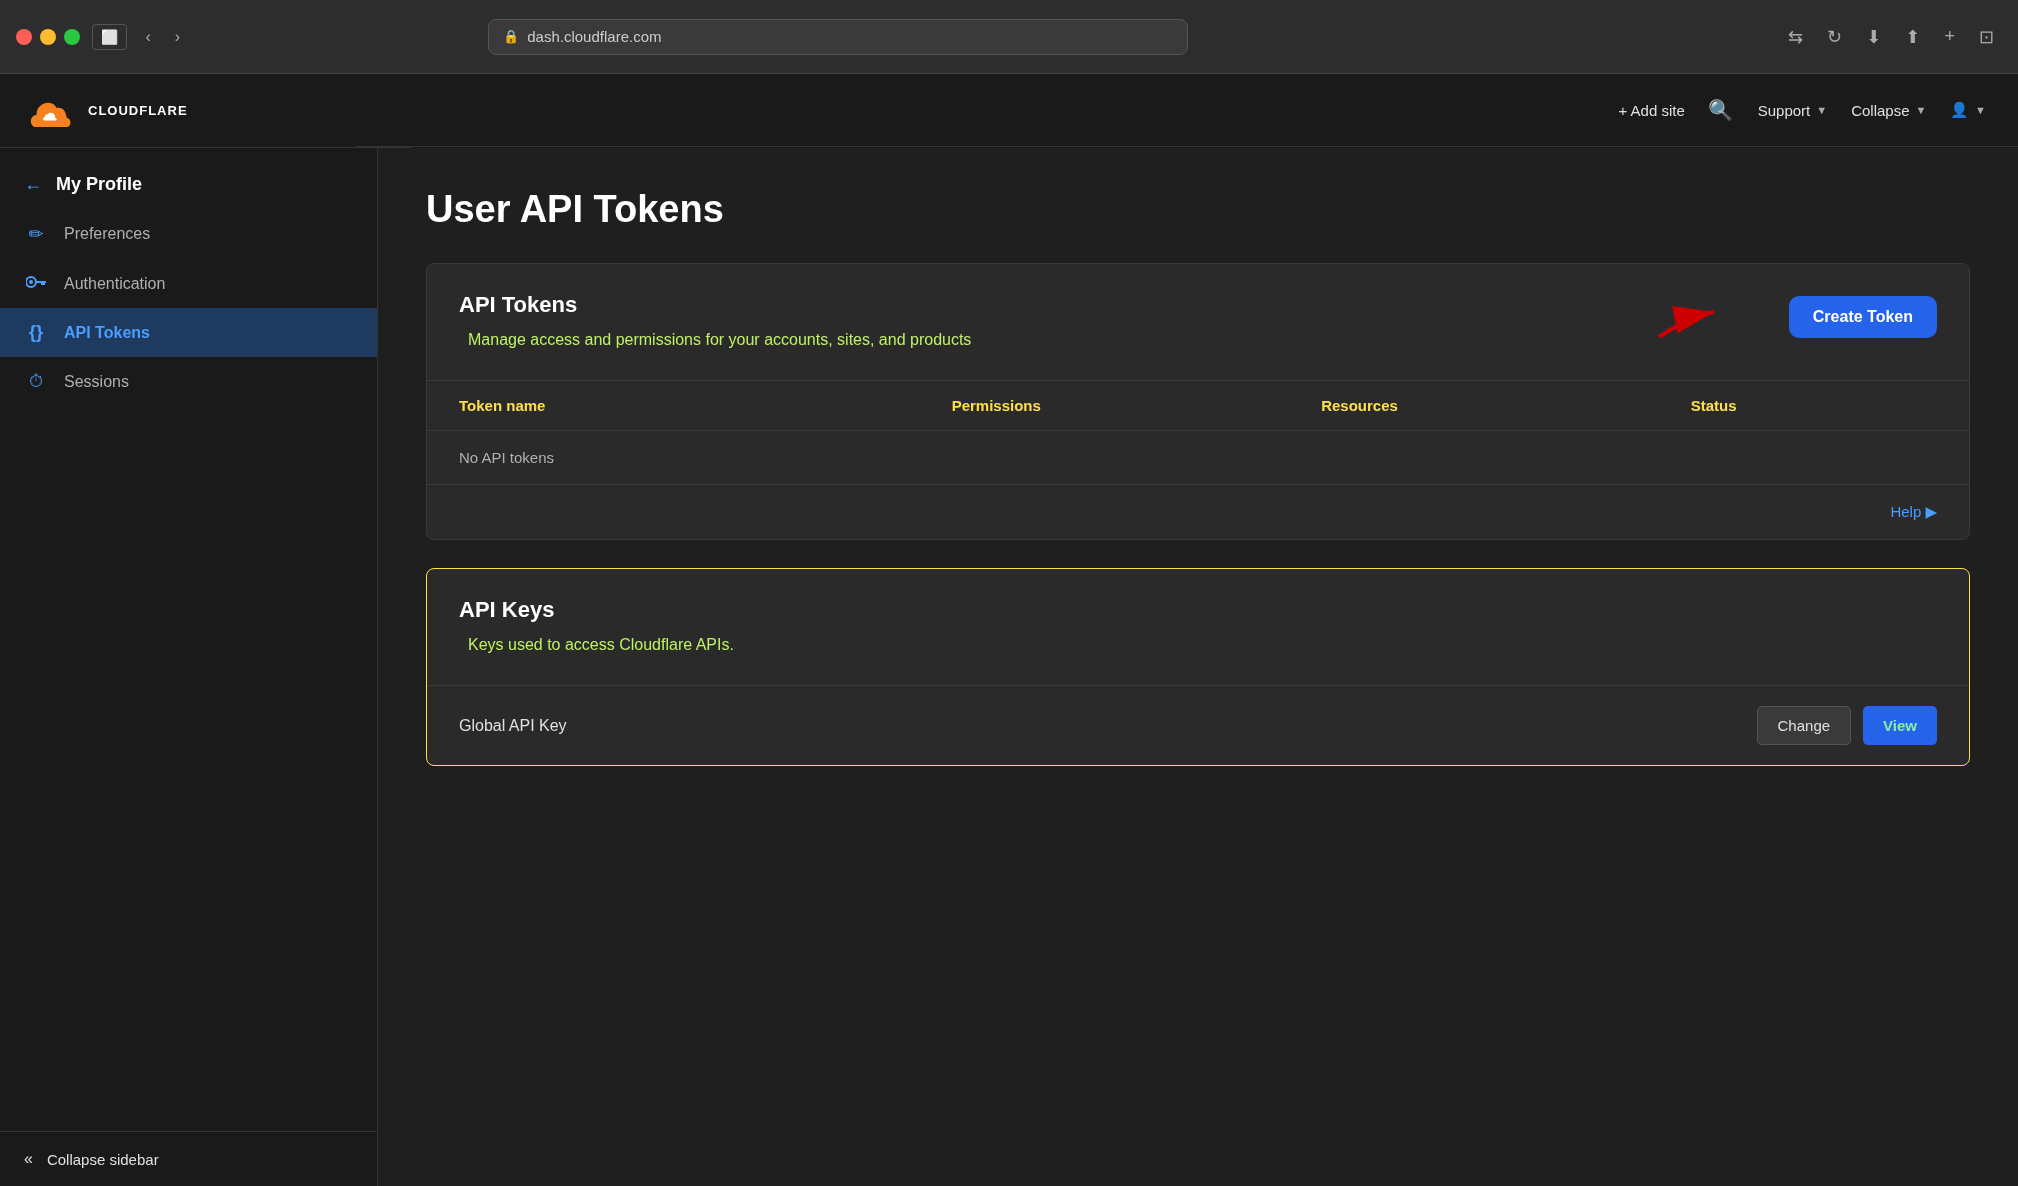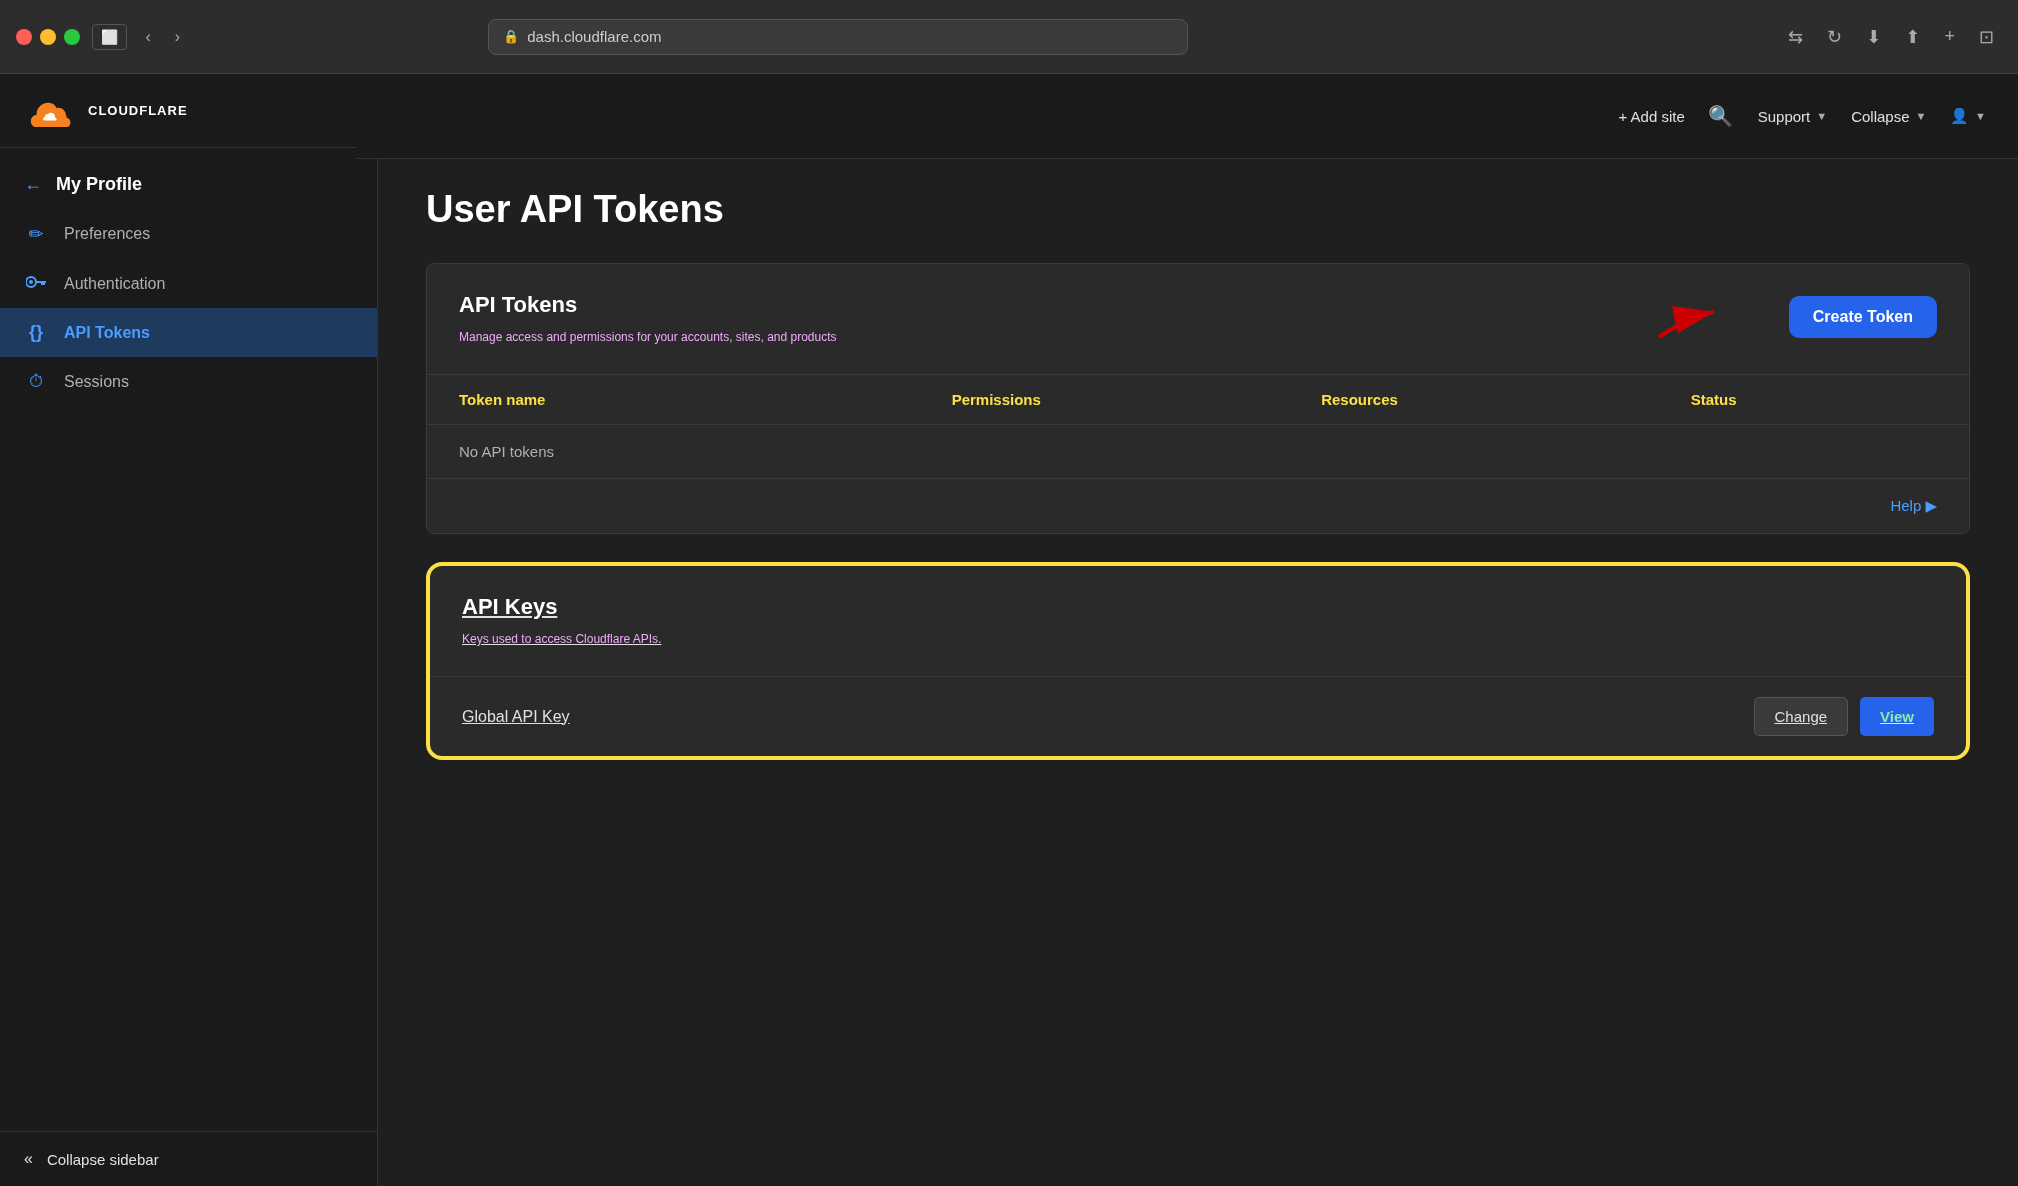--- a/index.html
+++ b/index.html
@@ -107,21 +107,21 @@
       font-weight: 600;
       letter-spacing: 1px;
     }
 
     
     .top-nav {
       position: absolute;
       top: 74px;
       left: 356px;
       right: 0;
-      height: 85px;
+      height: 73px;
       background: #1a1a1a;
       display: flex;
       align-items: center;
       justify-content: flex-end;
       padding: 0 32px;
       gap: 24px;
       border-bottom: 1px solid #333;
       z-index: 10;
     }
     .top-nav-btn {
@@ -250,24 +250,25 @@
     }
 
     .card-title {
       font-size: 22px;
       font-weight: 700;
       color: #ffffff;
       margin-bottom: 10px;
     }
 
     .card-desc {
-      font-size: 12px;
-      color: #f0abfc;
+      font-size: 16px;
+      color: #bef264;
       line-height: 1.5;
       max-width: 520px;
+      margin-left: 9px;
     }
 
     .create-token-btn {
       background: #2563eb;
       color: #ffffff;
       border: none;
       border-radius: 10px;
       padding: 12px 24px;
       font-size: 16px;
       font-weight: 600;
@@ -309,24 +310,23 @@
     .help-link {
       color: #4a9eff;
       font-size: 15px;
       text-decoration: none;
       cursor: pointer;
     }
 
     
     .api-keys-card {
       background: #2a2a2a;
-      border: 4px solid #fde047;
-      border-radius: 16px;
+      border: 1px solid #fde047;
+      border-radius: 8px;
       overflow: hidden;
-      text-decoration: underline;
     }
 
     .api-keys-header {
       padding: 28px 32px;
       border-bottom: 1px solid #3a3a3a;
     }
 
     .global-api-row {
       display: flex;
       align-items: center;

